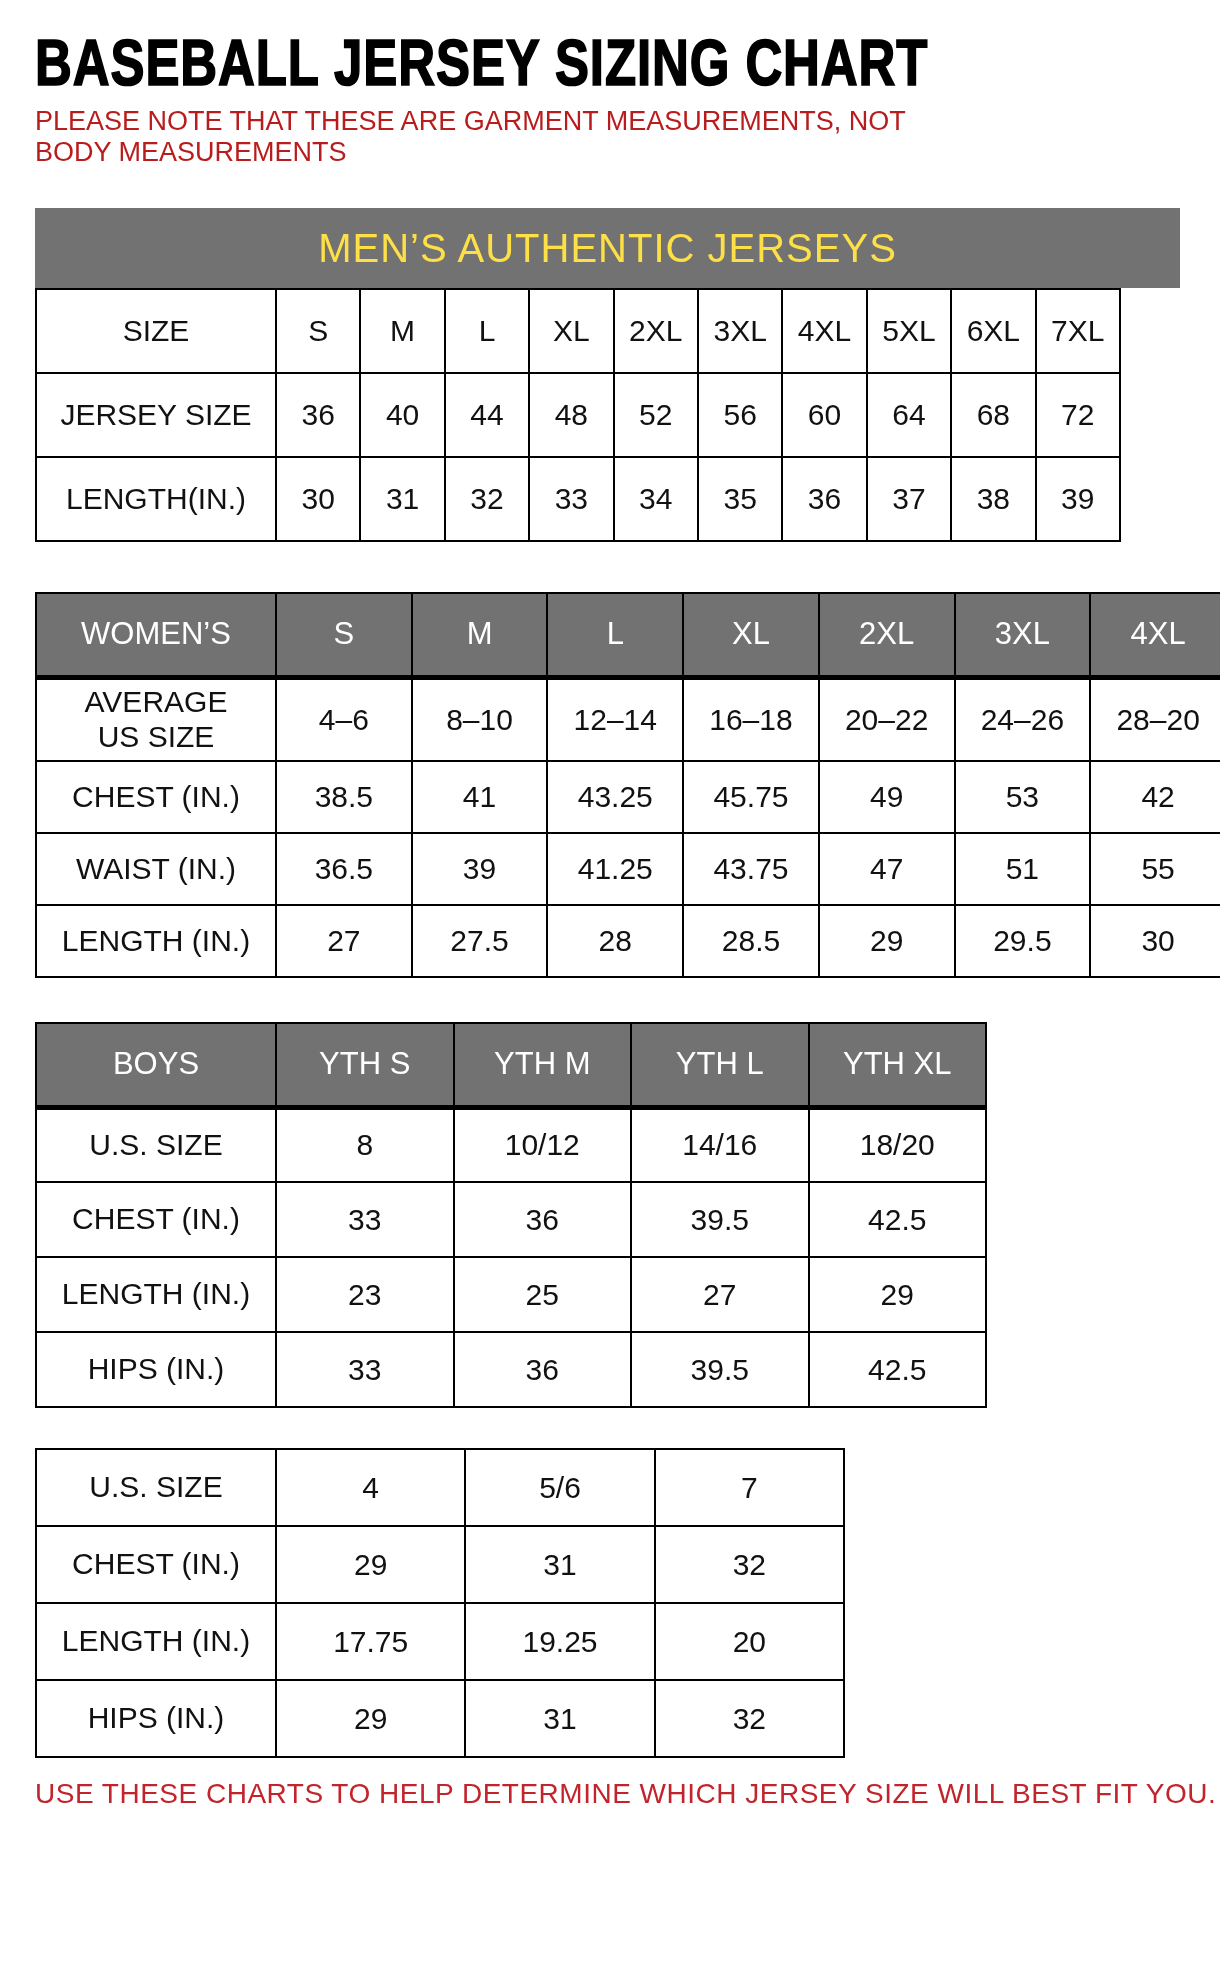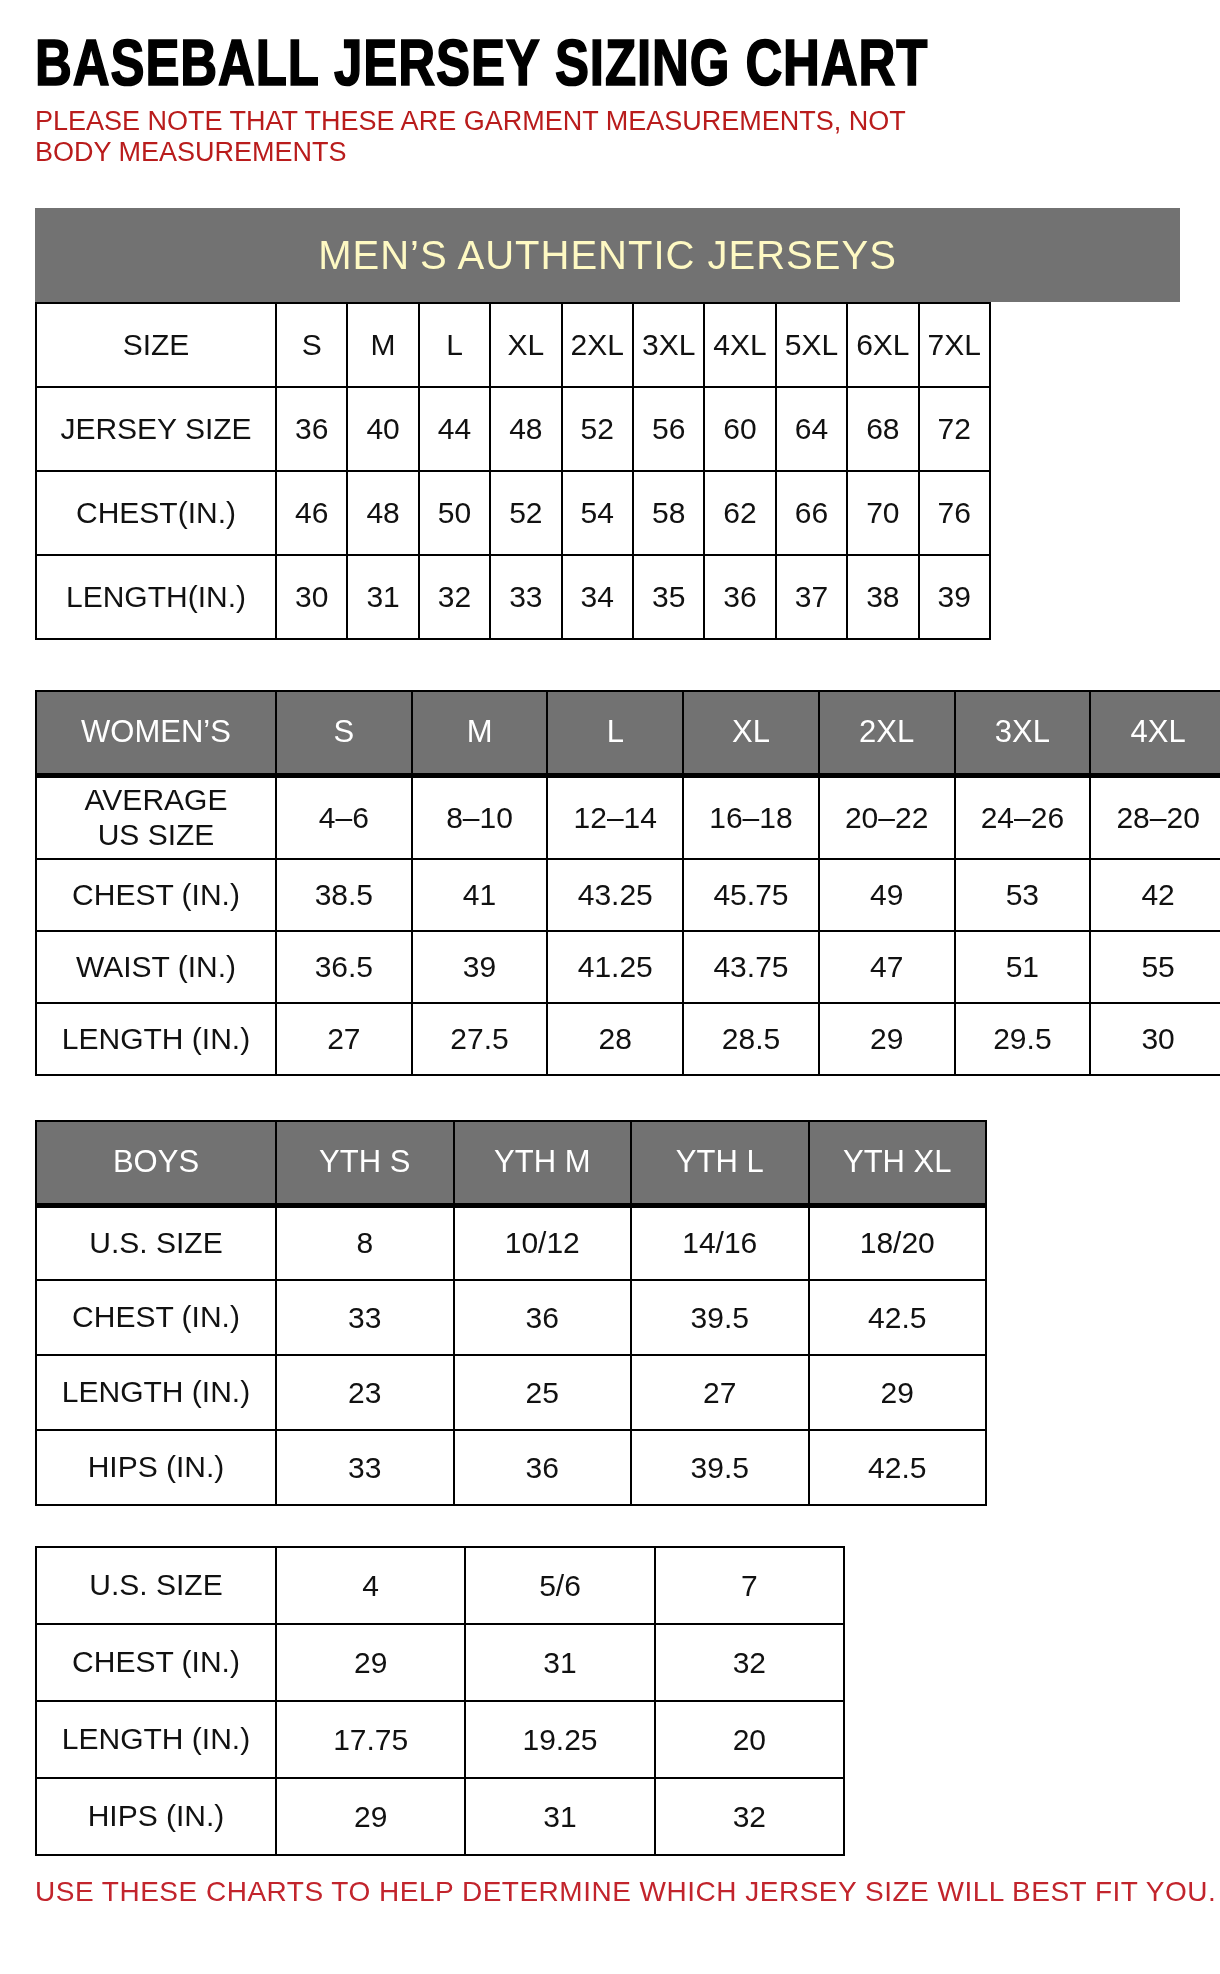--- a/index.html
+++ b/index.html
@@ -27,38 +27,38 @@
     color:#c2242c;
   }
 
   section{display:block;}
   .sec-mens{margin-top:40px;}
   .sec-womens{margin-top:50px;}
   .sec-boys{margin-top:44px;}
   .sec-pre{margin-top:40px;}
 
   .banner{
-    width:1145px;height:94px;background:#727272;color:#fef9c3;
+    width:1145px;height:80px;background:#727272;color:#fde047;
     display:flex;align-items:center;justify-content:center;
     font-size:40px;letter-spacing:1px;
   }
 
   table.grid{border-collapse:collapse;table-layout:fixed;}
   table.grid td{
     border:2px solid #000;text-align:center;vertical-align:middle;
     font-size:30px;padding:0 4px;color:#111;
   }
   td.lbl{white-space:pre-line;line-height:1.15;}
 
   tr.hdr td{
     background:#727272;color:#fff;font-size:31px;
     border-bottom-width:5px;
   }
 
-  .grid-mens{width:956px;}
+  .grid-mens{width:1086px;}
   .grid-womens{width:1192px;}
   .grid-boys{width:952px;}
   .grid-pre{width:810px;}
 
   .grid-mens tr{height:84px;}
   .grid-womens tr{height:72px;}
   .grid-womens tr.hdr,.grid-womens tr.tall{height:84px;}
   .grid-boys tr{height:75px;}
   .grid-boys tr.hdr{height:84px;}
   .grid-pre tr{height:77px;}
@@ -111,33 +111,20 @@
         <td>44</td>
         <td>48</td>
         <td>52</td>
         <td>56</td>
         <td>60</td>
         <td>64</td>
         <td>68</td>
         <td>72</td>
       </tr>
       <tr>
-        <td class="lbl">CHEST(IN.)</td>
-        <td>46</td>
-        <td>48</td>
-        <td>50</td>
-        <td>52</td>
-        <td>54</td>
-        <td>58</td>
-        <td>62</td>
-        <td>66</td>
-        <td>70</td>
-        <td>76</td>
-      </tr>
-      <tr>
         <td class="lbl">LENGTH(IN.)</td>
         <td>30</td>
         <td>31</td>
         <td>32</td>
         <td>33</td>
         <td>34</td>
         <td>35</td>
         <td>36</td>
         <td>37</td>
         <td>38</td>

